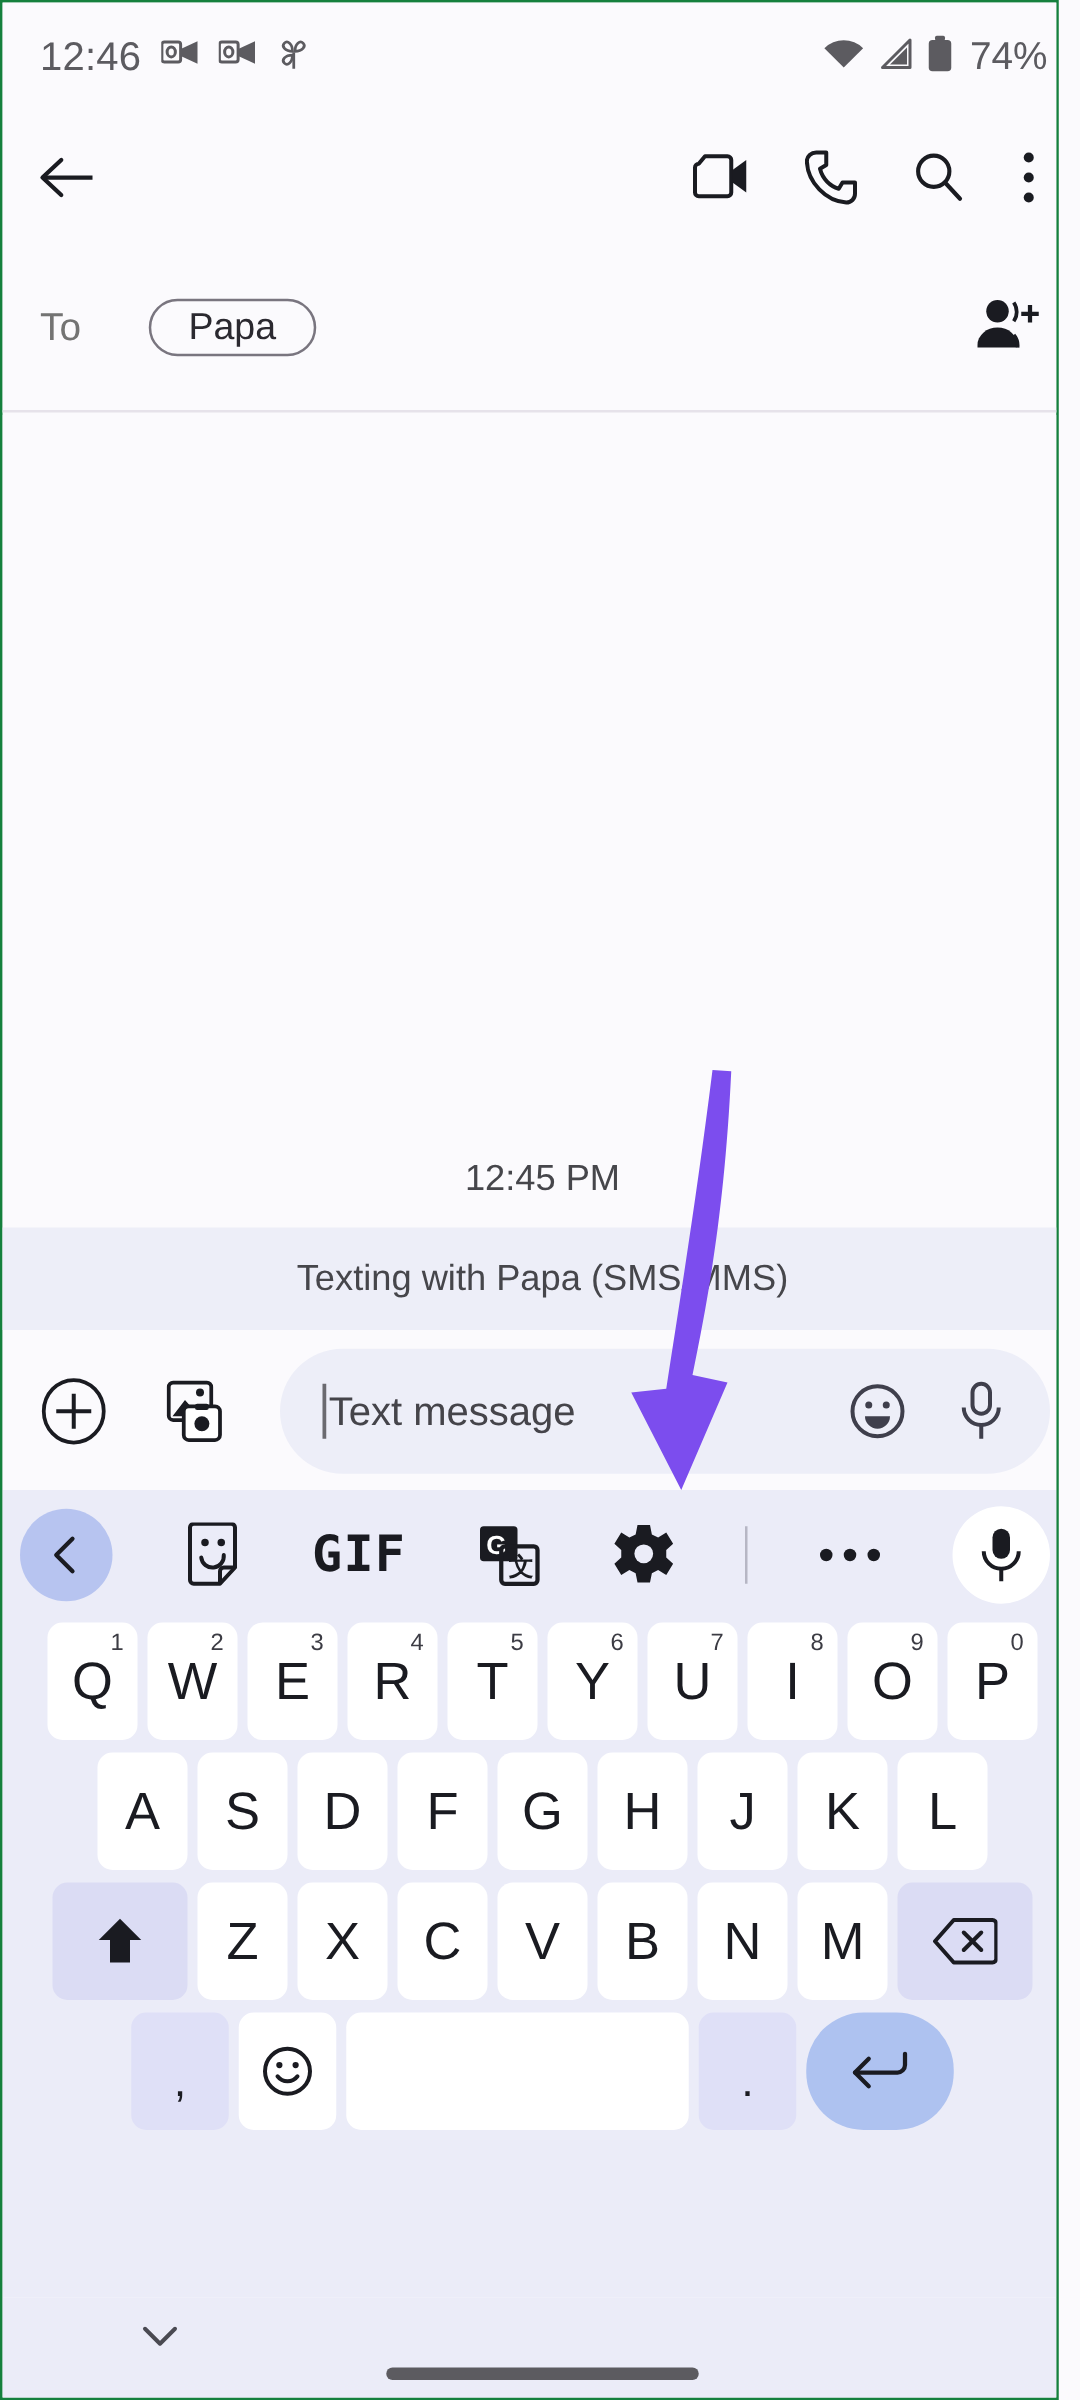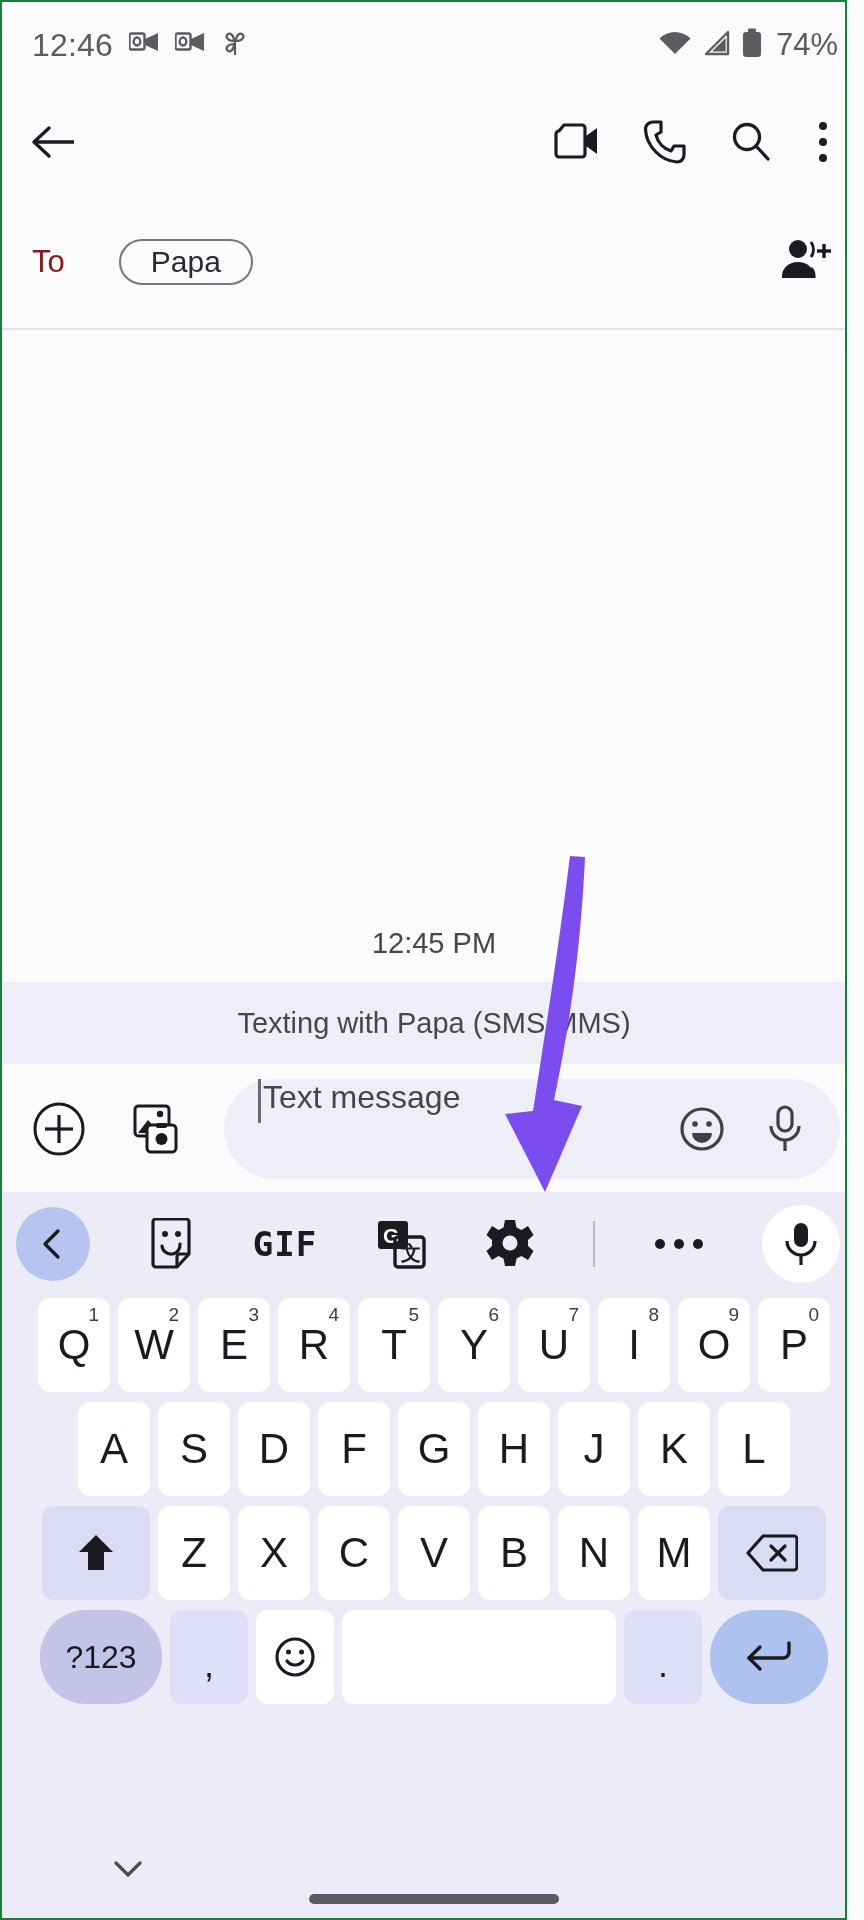--- a/index.html
+++ b/index.html
@@ -38,21 +38,21 @@
   #appbar .spacer { flex: 1; }
   #appbar .acts { display: flex; align-items: center; gap: 44px; margin-right: 36px; }
   .iconbtn { display: flex; align-items: center; justify-content: center; }
 
   
   #torow {
     position: absolute; top: 194px; left: 0; width: 864px; height: 134px;
     display: flex; align-items: center; background: #fbfafd;
     border-bottom: 2px solid #e6e2ea;
   }
-  .to-label { font-size: 31px; color: #7f1d1d; margin-left: 30px; }
+  .to-label { font-size: 31px; color: #737373; margin-left: 30px; }
   .chip {
     margin-left: 54px;
     border: 2px solid #79757f;
     border-radius: 48px;
     padding: 4px 30px;
     font-size: 30px; color: #2b2930;
     background: #fbfafd;
   }
   #torow .spacer { flex: 1; }
   #torow .addperson { margin-right: 34px; }
@@ -77,21 +77,21 @@
   #composer {
     position: absolute; top: 1064px; left: 0; width: 864px; height: 126px;
     display: flex; align-items: center; background: #fbfafd;
   }
   #composer .plus { margin-left: 30px; }
   #composer .gallery { margin-left: 42px; }
   .textfield {
     margin-left: 42px; margin-right: 26px;
     flex: 1; height: 100px;
     background: #edeef8; border-radius: 50px;
-    display: flex; padding: 0 30px 0 34px;
+    display: flex; align-items: center; padding: 0 30px 0 34px;
   }
   .tf-caret {
     width: 3px; height: 44px; background: #6b6a70; margin-right: 2px;
   }
   .tf-placeholder { flex: 1; font-size: 32px; color: #45444a; }
   .tf-icons { display: flex; align-items: center; gap: 40px; margin-right: 6px; }
 
   
   #keyboard {
     position: absolute; top: 1190px; left: 0; width: 864px; height: 646px;
@@ -318,21 +318,21 @@
         <svg width="48" height="52" viewBox="0 0 48 52">
           <path d="M6 4 A3 3 0 0 1 9 1 L39 1 A3 3 0 0 1 42 4 L42 36 L30 49 L9 49 A3 3 0 0 1 6 46 Z" fill="none" stroke="#1a1b21" stroke-width="3.2" stroke-linejoin="round"></path>
           <path d="M30 49 L30 39 A3 3 0 0 1 33 36 L42 36" fill="none" stroke="#1a1b21" stroke-width="3.2" stroke-linejoin="round"></path>
           <circle cx="18" cy="16" r="3" fill="#1a1b21"></circle>
           <circle cx="31" cy="16" r="3" fill="#1a1b21"></circle>
           <path d="M15 28 A9 9 0 0 0 33 26" fill="none" stroke="#1a1b21" stroke-width="3.2" stroke-linecap="round"></path>
         </svg>
       </div>
       <div class="gap"></div>
       <div class="kbt-item">
-        <span style="font-size:34px;font-weight:bold;color:#1a1b21;letter-spacing:1px;font-family:'DejaVu Sans Mono',monospace;">GIF</span>
+        <span style="font-size:40px;font-weight:bold;color:#1a1b21;letter-spacing:1px;font-family:'DejaVu Sans Mono',monospace;">GIF</span>
       </div>
       <div class="gap"></div>
       <div class="kbt-item">
         <svg width="52" height="52" viewBox="0 0 52 52">
           <rect x="3" y="3" width="30" height="28" rx="3" fill="#1a1b21"></rect>
           <text x="8" y="25" font-family="Liberation Sans, sans-serif" font-size="21" fill="#ffffff" font-weight="bold">G</text>
           <rect x="20" y="19" width="29" height="30" rx="3" fill="none" stroke="#1a1b21" stroke-width="3.4"></rect>
           <text x="26" y="42" font-family="Liberation Sans, sans-serif" font-size="20" fill="#1a1b21" font-weight="bold">文</text>
         </svg>
       </div>
@@ -434,21 +434,20 @@
       <div class="key alt wide">
         <svg width="52" height="40" viewBox="0 0 52 40">
           <path d="M17 3 L48 3 A3 3 0 0 1 51 6 L51 34 A3 3 0 0 1 48 37 L17 37 L2 20 Z" fill="none" stroke="#1a1b21" stroke-width="3.2" stroke-linejoin="round"></path>
           <line x1="25" y1="13" x2="39" y2="27" stroke="#1a1b21" stroke-width="3.2" stroke-linecap="round"></line>
           <line x1="39" y1="13" x2="25" y2="27" stroke="#1a1b21" stroke-width="3.2" stroke-linecap="round"></line>
         </svg>
       </div>
     </div>
 
     <div class="krow" id="row4">
-      <div class="key oval" style="width:122px;">?123</div>
       <div class="key light" style="width:78px;align-items:flex-end;padding-bottom:18px;font-size:36px;">,</div>
       <div class="key" style="width:78px;">
         <svg width="44" height="44" viewBox="0 0 44 44">
           <circle cx="22" cy="22" r="18" fill="none" stroke="#1a1b21" stroke-width="3.2"></circle>
           <circle cx="15.5" cy="17" r="2.5" fill="#1a1b21"></circle>
           <circle cx="28.5" cy="17" r="2.5" fill="#1a1b21"></circle>
           <path d="M14 26 A10 10 0 0 0 30 26" fill="none" stroke="#1a1b21" stroke-width="3.2" stroke-linecap="round"></path>
         </svg>
       </div>
       <div class="key" style="width:274px;"></div>

